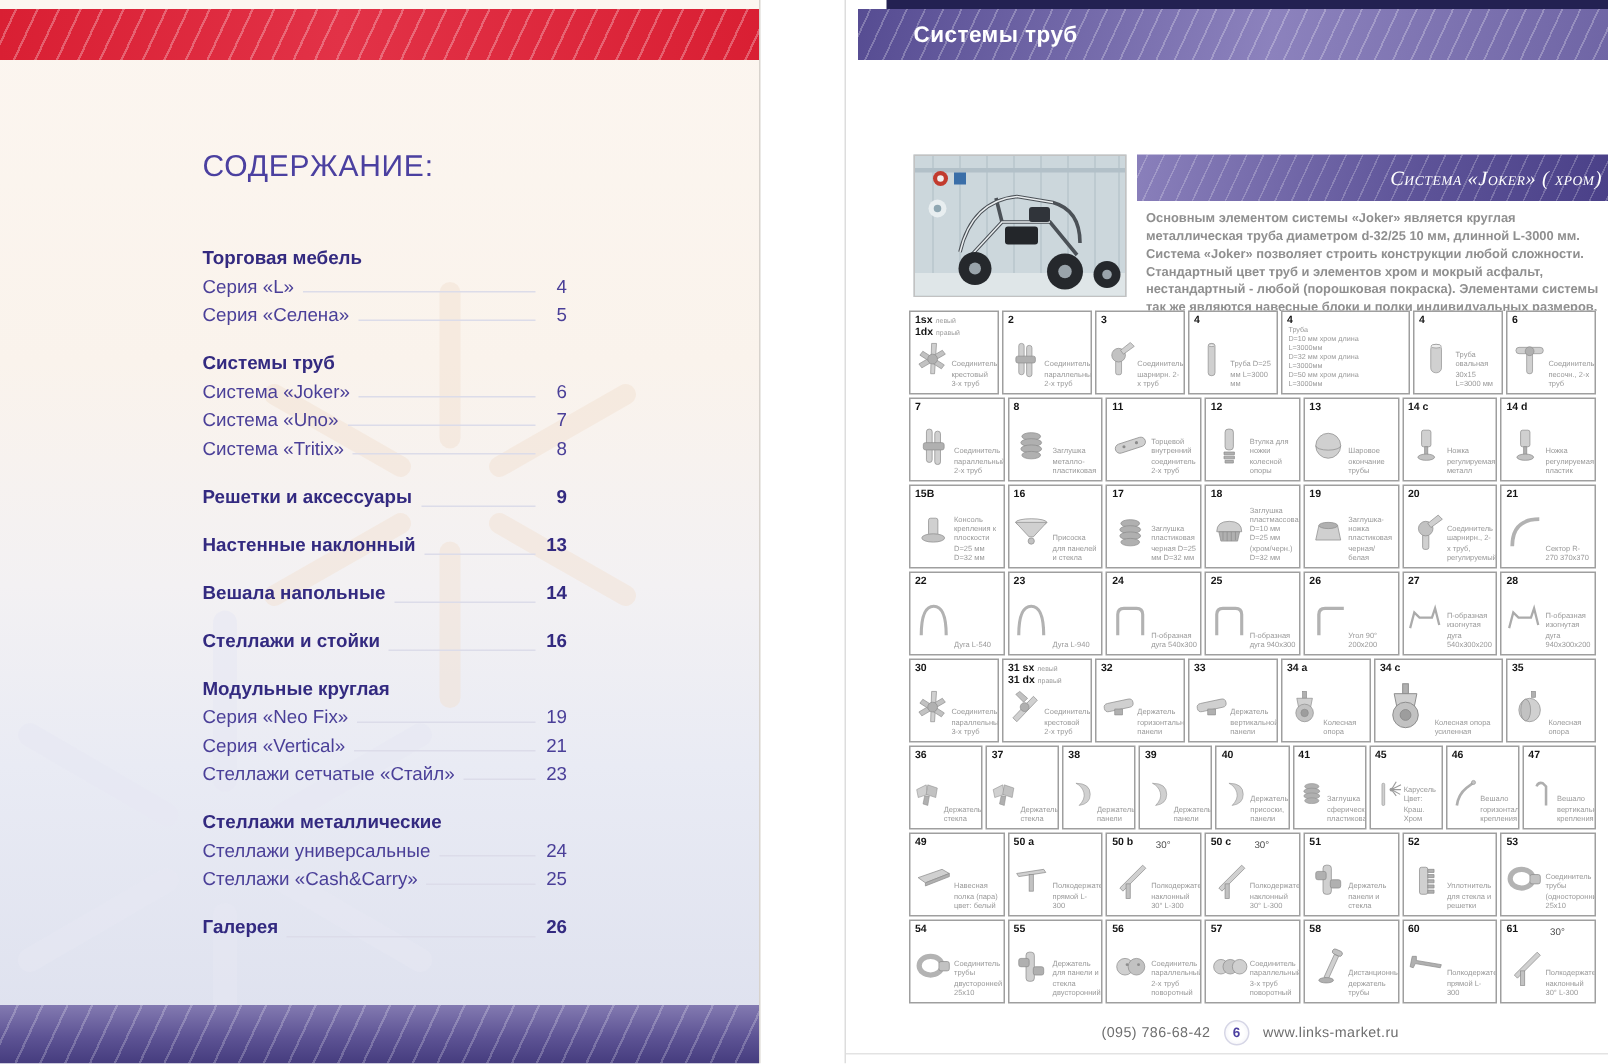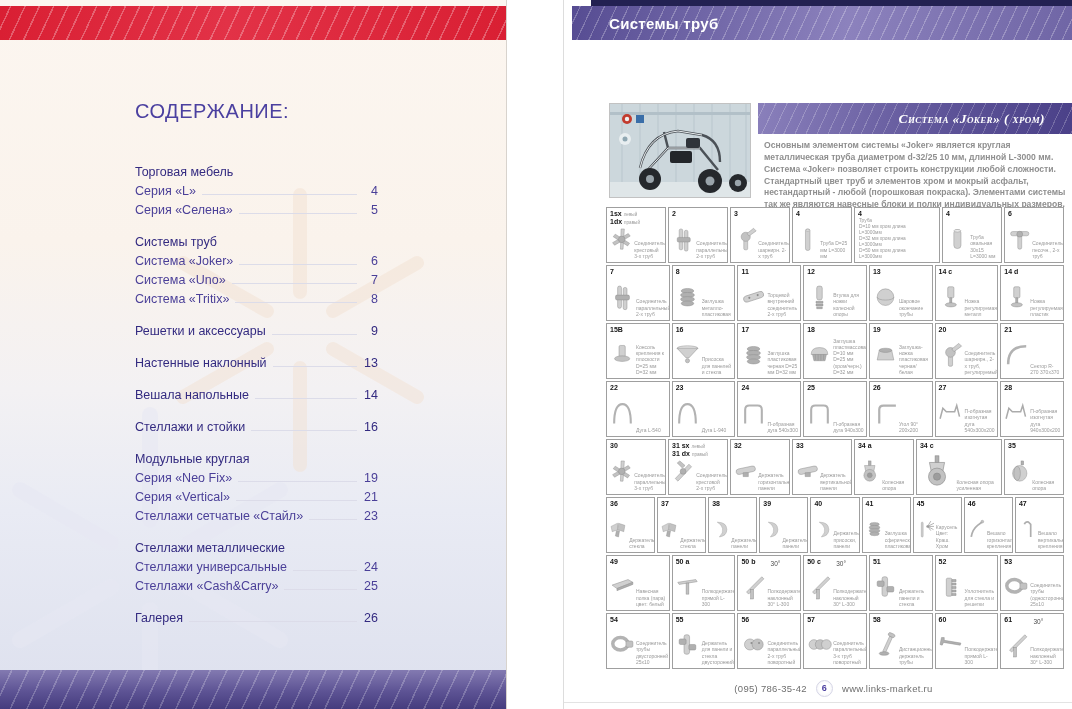--- a/index.html
+++ b/index.html
@@ -30,21 +30,21 @@
   
   .toc{position:absolute;left:135px;top:100px;width:243px;}
   .toc-title{
     font-size:20px;font-weight:normal;letter-spacing:.5px;color:#4b40a0;margin:0 0 40px 0;
   }
   .toc-section{margin-top:13px;}
   .toc-section.standalone{}
   .toc-section:first-of-type{margin-top:0;}
   .toc-row{display:flex;align-items:baseline;line-height:19px;font-size:12.5px;color:#4a3f98;}
   .toc-row .lbl{white-space:nowrap;}
-  .toc-row.heading{font-weight:normal;color:#332a80;}
+  .toc-row.heading{font-weight:bold;color:#332a80;align-items:flex-end;}
   .toc-leader{flex:1;border-bottom:1px solid #dcdce9;margin:0 5px 3px 6px;min-width:10px;}
   .toc-page{min-width:16px;text-align:right;}
   
   .right-page{
     position:absolute;left:563px;top:0;width:509px;height:709px;
     background:#ffffff;border-left:1px solid #ddd;
   }
   .navy-strip{position:absolute;left:27px;top:0;right:0;height:6px;background:#232152;}
   .main-banner{
     position:absolute;left:8px;top:6px;right:0;height:34px;
@@ -63,22 +63,22 @@
     border:1px solid #c2c2c2;box-sizing:border-box;overflow:hidden;background:#ccd7dc;
   }
   .joker-banner{
     position:absolute;left:194px;top:103px;right:0;height:31px;
     background:
       repeating-linear-gradient(115deg,rgba(255,255,255,0) 0 6px,rgba(255,255,255,.22) 6px 7px,rgba(255,255,255,0) 7px 10px),
       linear-gradient(100deg,#8a80bb 0%,#5d5398 60%,#4a4088 100%);
     display:flex;align-items:center;justify-content:flex-end;
   }
   .joker-banner .t{
-    color:#fff;font-family:"Liberation Serif",serif;font-style:italic;font-weight:bold;
-    font-variant:small-caps;font-size:13.5px;padding-right:28px;letter-spacing:.4px;
+    color:#fff;font-family:"Liberation Serif",serif;font-style:italic;font-weight:normal;
+    font-variant:small-caps;font-size:13.5px;padding-right:5px;letter-spacing:.4px;
   }
   .joker-text{
     position:absolute;left:200px;top:140px;width:310px;
     font-size:8.6px;line-height:1.38;color:#8f8f8f;font-weight:bold;
   }
   
   .grid{position:absolute;left:42px;top:207px;width:458px;}
   .grid-row{display:flex;gap:2px;height:56px;margin-bottom:2px;}
   .cell{
     flex:1;position:relative;border:1px solid #9f9f9f;background:#fff;
@@ -925,18 +925,18 @@
               <path d="M8 26 30 4l3 3L11 29z" fill="#d0d0d0" stroke="#8d8d8d" stroke-width="0.7"></path>
               <rect x="14" y="22" width="4" height="14" fill="#c2c2c2" stroke="#8d8d8d" stroke-width="0.7"></rect>
             </svg>
           </div>
           <div class="cell-cap">Полкодержатель наклонный 30° L-300</div>
         </div>
       </div>
     </div>
 
   <div class="pfooter">
-    <span>(095) 786-35-42</span>
+    <span>(095) 786-68-42</span>
     <span class="page-badge">6</span>
     <span>www.links-market.ru</span>
   </div>
   <div class="bottom-rule"></div>
 </div>
 
 </body></html>

